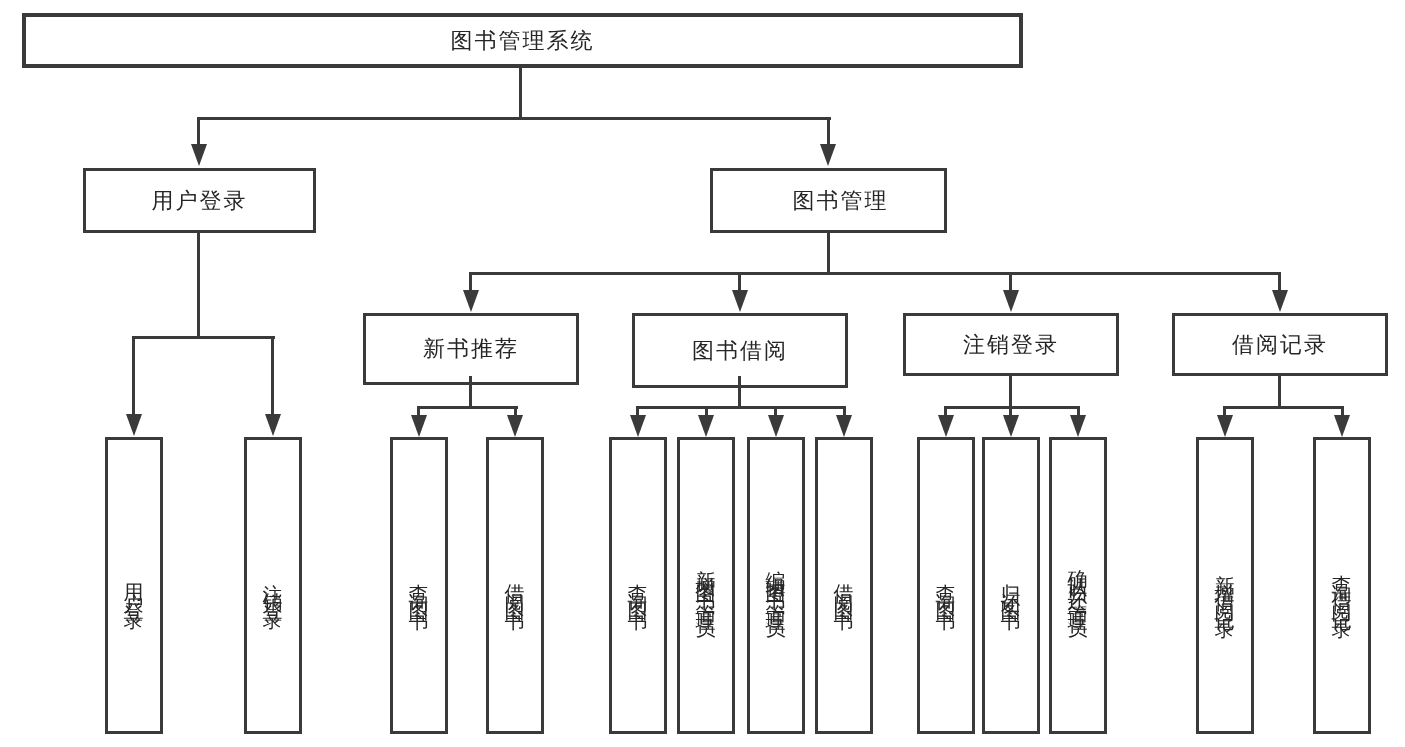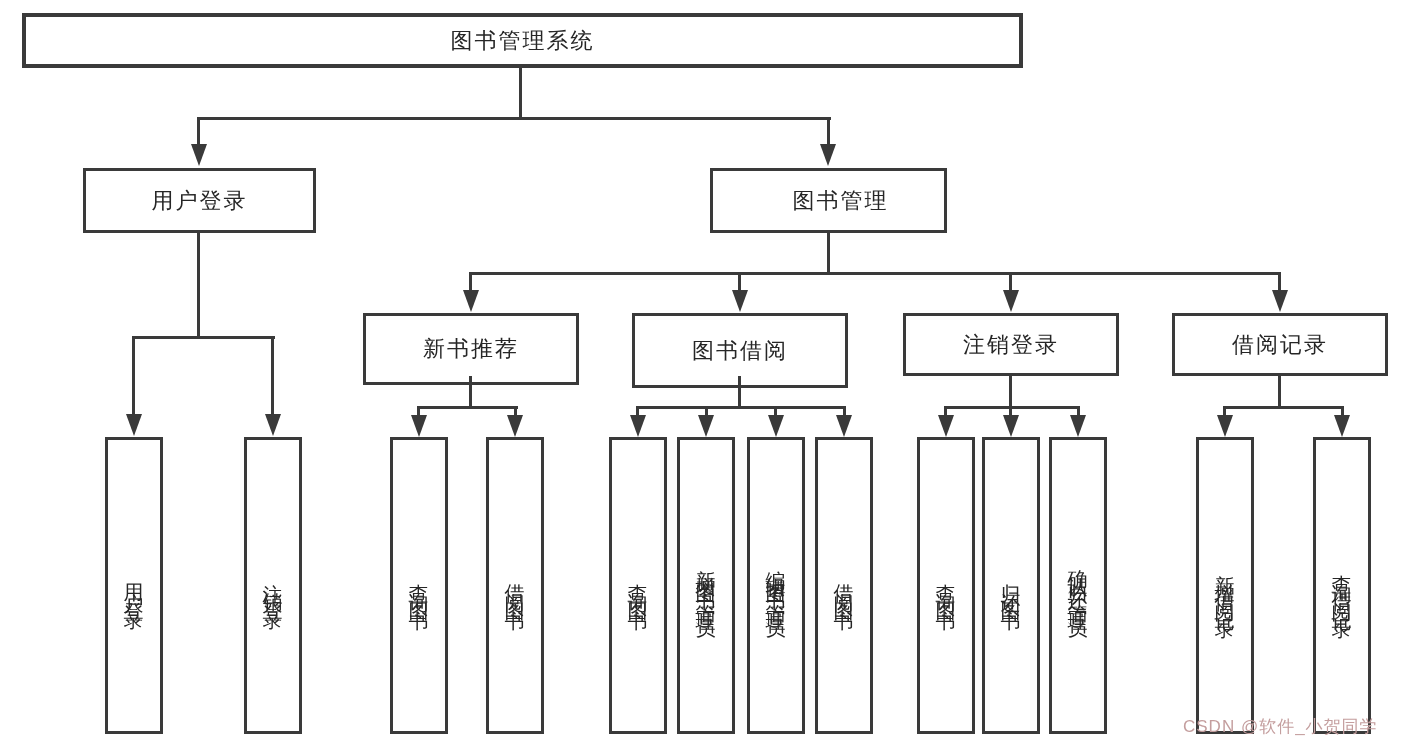--- a/index.html
+++ b/index.html
@@ -120,15 +120,14 @@
   <div class="vbox" style="left:747px;top:437px;width:58px;height:297px;letter-spacing:7px;">编辑图书（管理员）</div>
   <div class="vbox" style="left:815px;top:437px;width:58px;height:297px;">借阅图书</div>
 
   <div class="vbox" style="left:917px;top:437px;width:58px;height:297px;">查询图书</div>
   <div class="vbox" style="left:982px;top:437px;width:58px;height:297px;">归还图书</div>
   <div class="vbox" style="left:1049px;top:437px;width:58px;height:297px;letter-spacing:7px;">确认归还（管理员）</div>
 
   <div class="vbox" style="left:1196px;top:437px;width:58px;height:297px;">新增借阅记录</div>
   <div class="vbox" style="left:1313px;top:437px;width:58px;height:297px;">查询借阅记录</div>
 
-  <div class="watermark">CSDN @软件_小贺同学</div>
 
 </div>
 
 </body></html>

